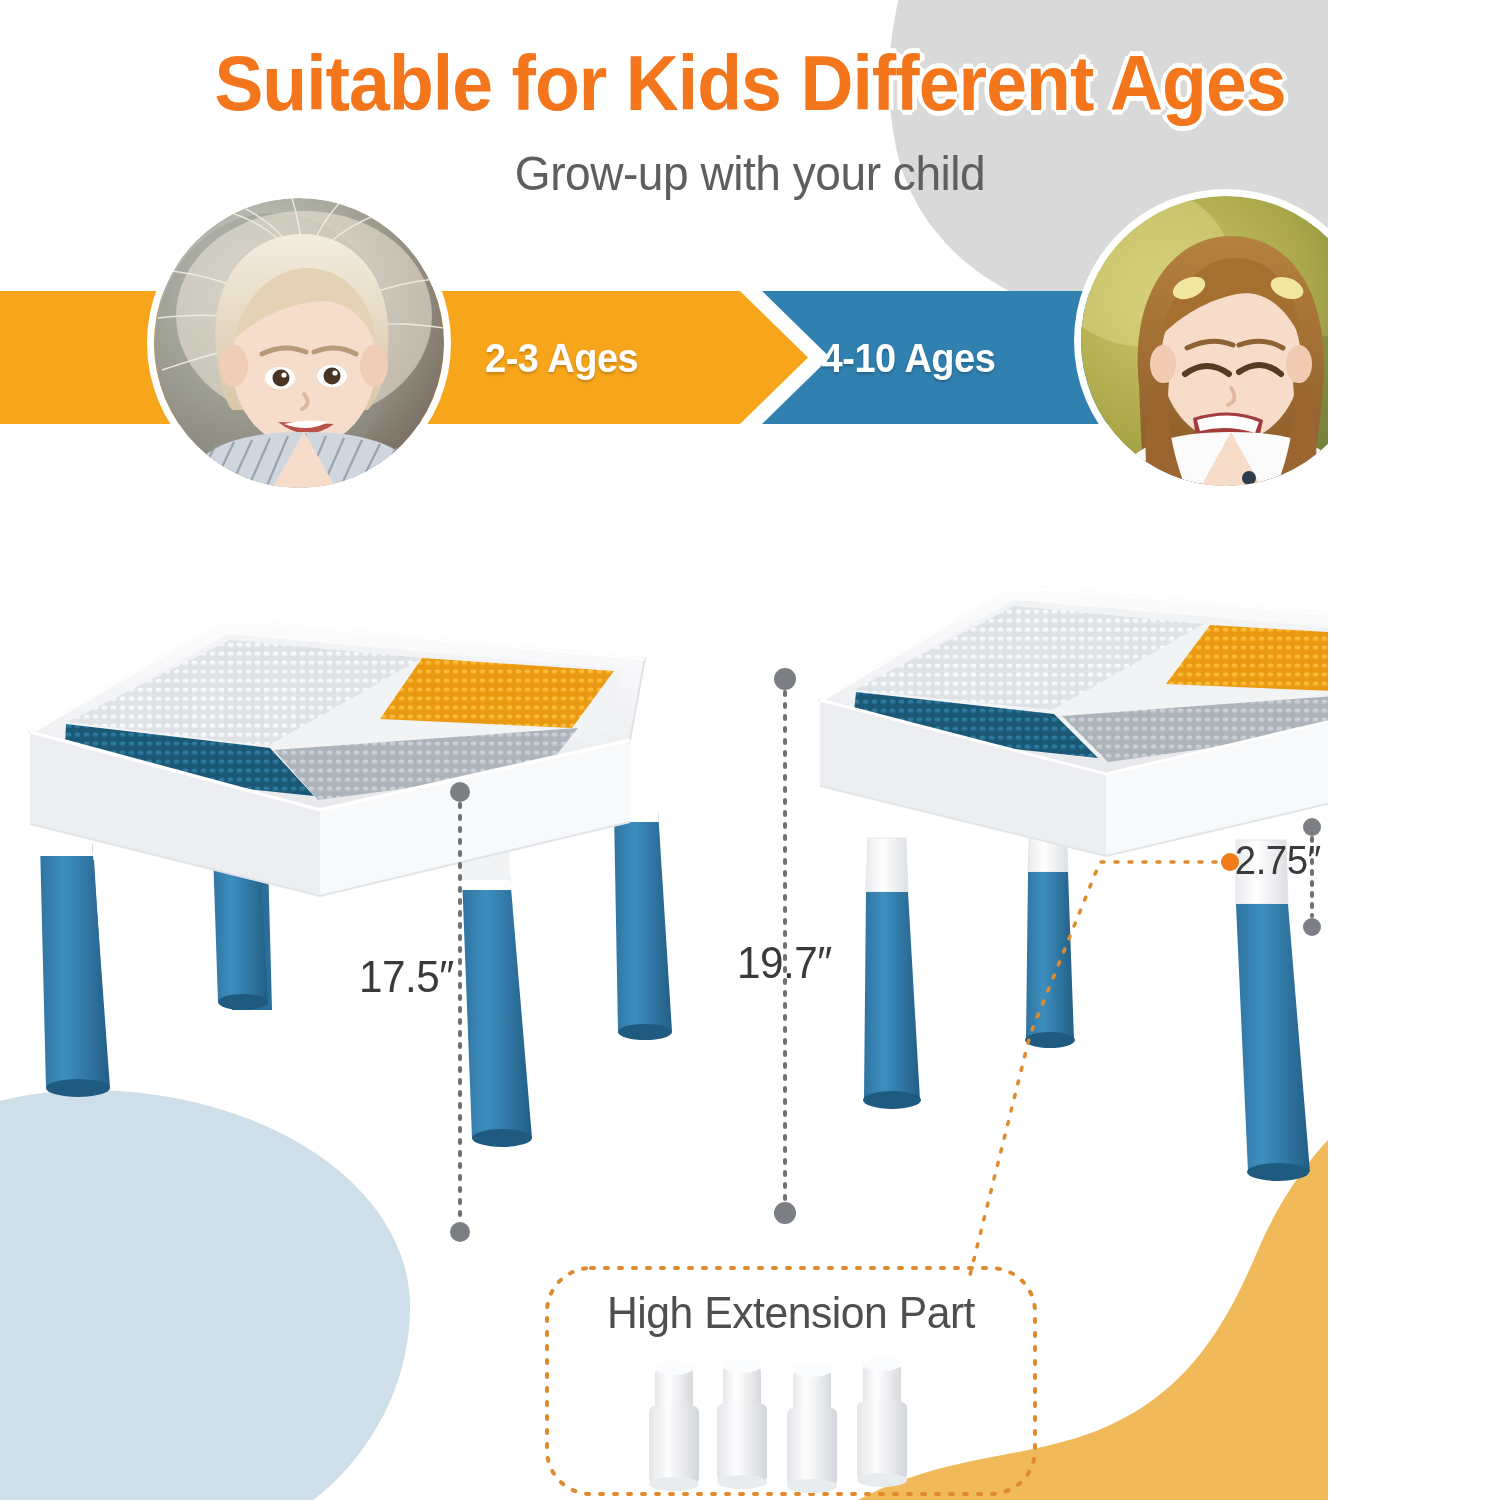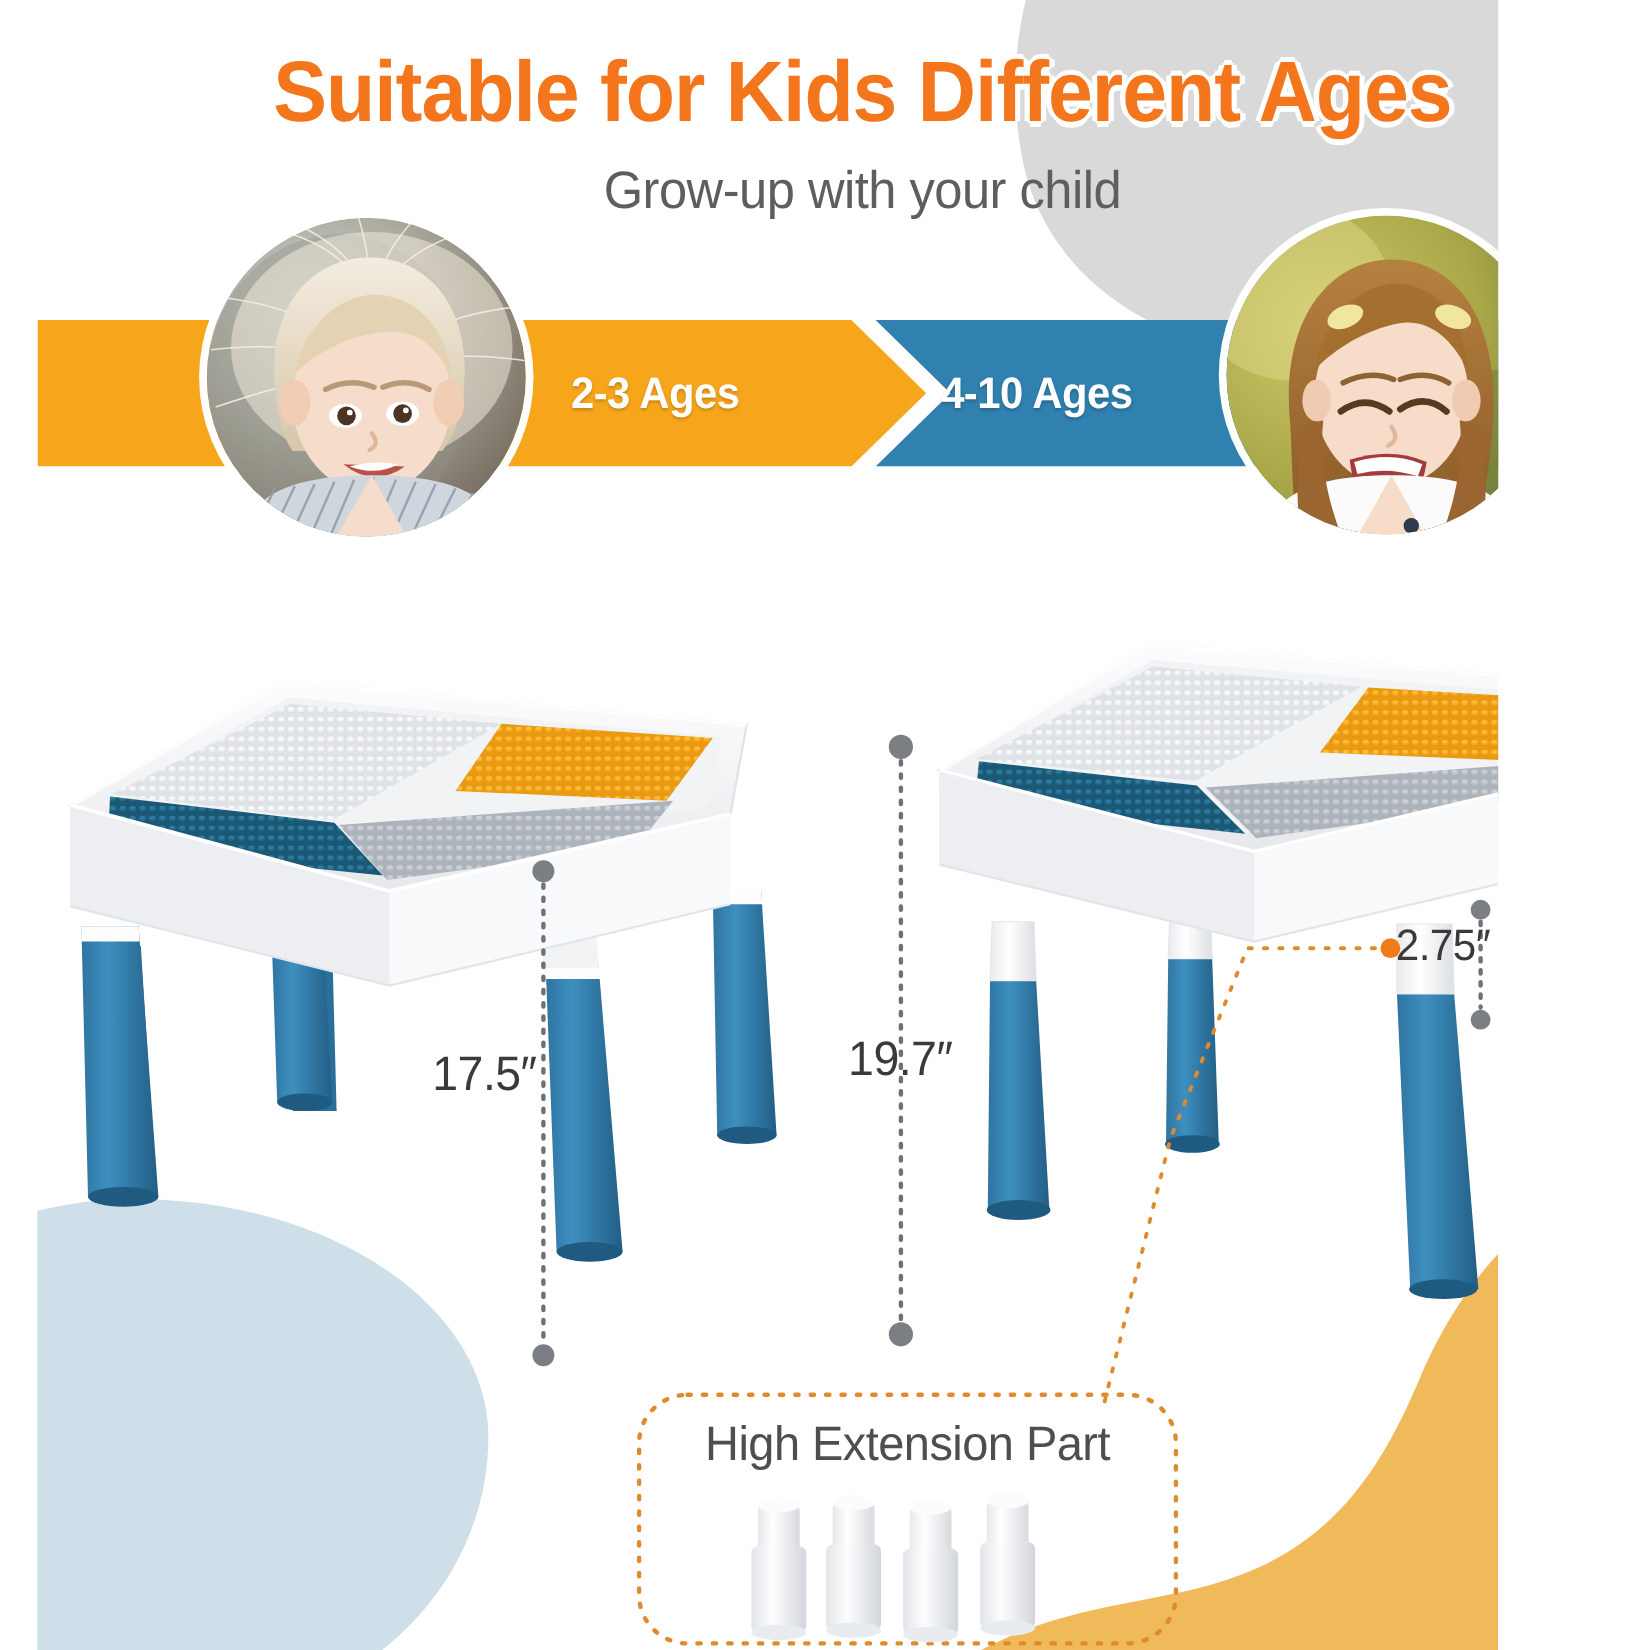--- a/index.html
+++ b/index.html
@@ -9,21 +9,20 @@
   }
   body {
     font-family: "Liberation Sans", sans-serif;
   }
   #stage {
     position: relative;
     width: 1328px;
     height: 1500px;
     overflow: hidden;
     background: #ffffff;
-    margin-left: 34px;
   }
 
   
   .blob-gray {
     position: absolute;
     top: -250px;
     right: -170px;
     width: 620px;
     height: 560px;
     background: #d9d9d9;

